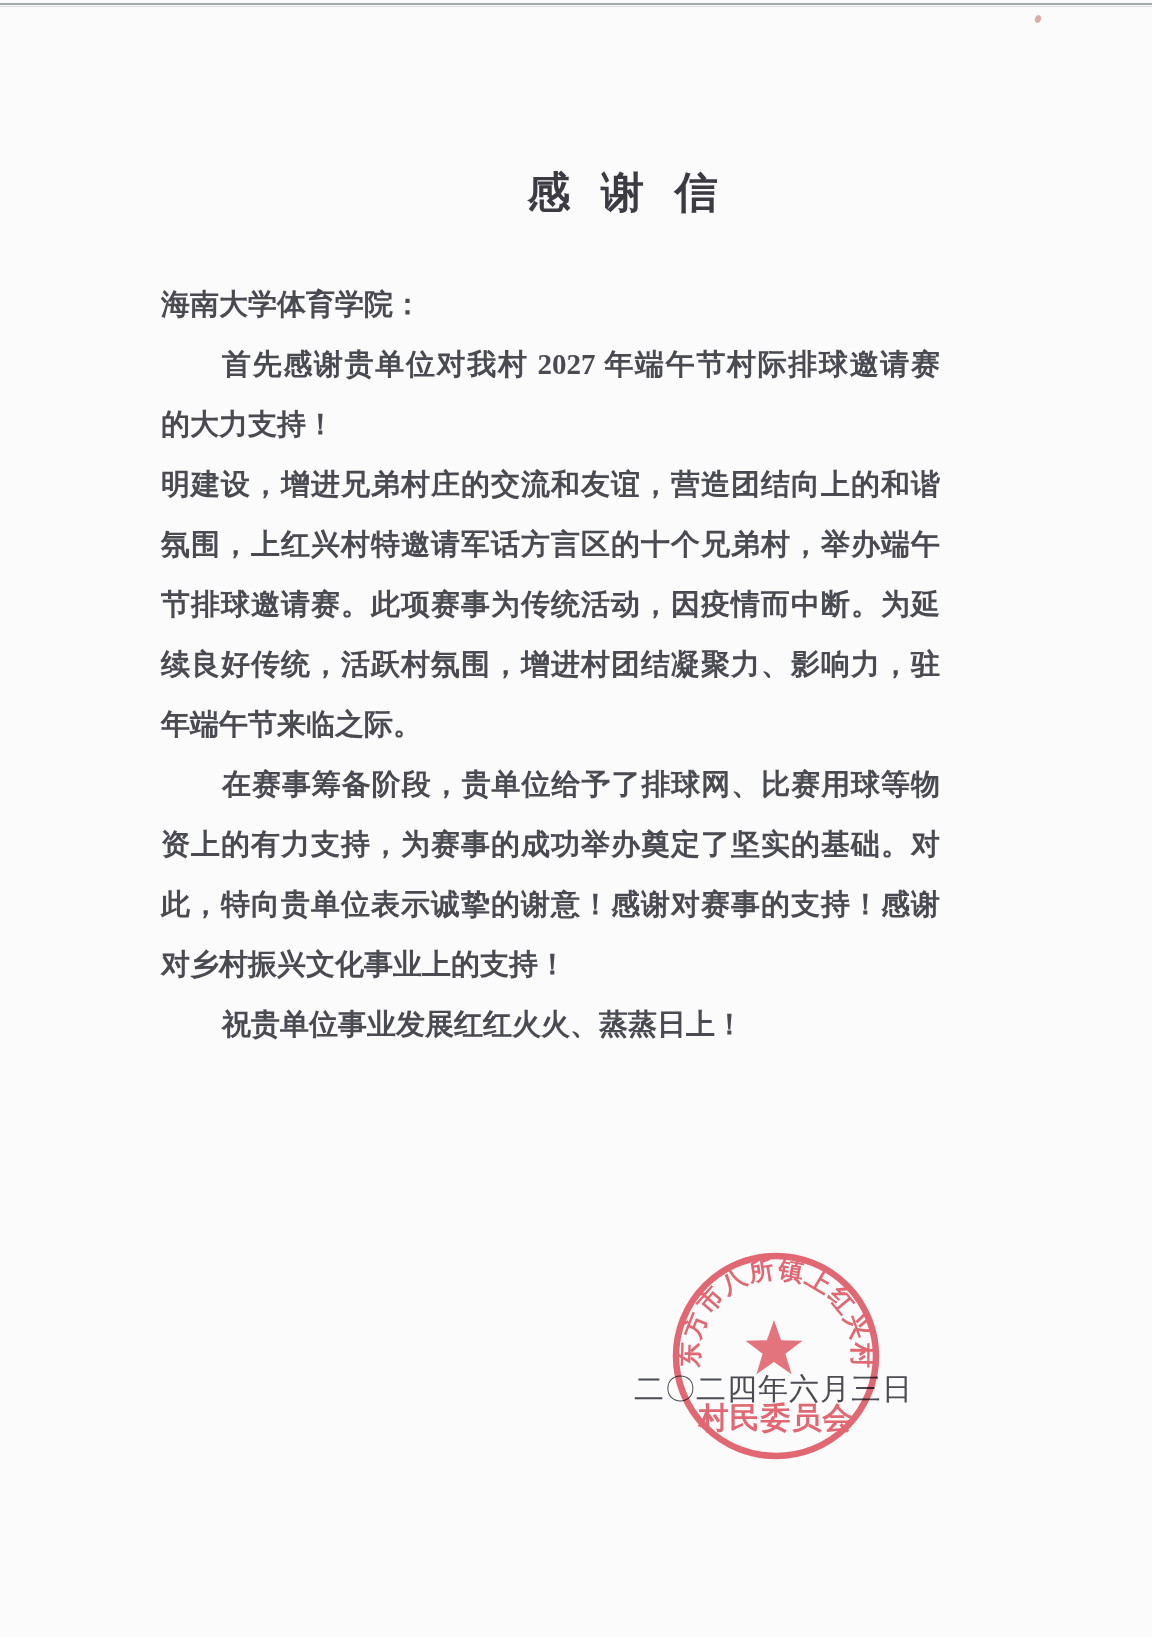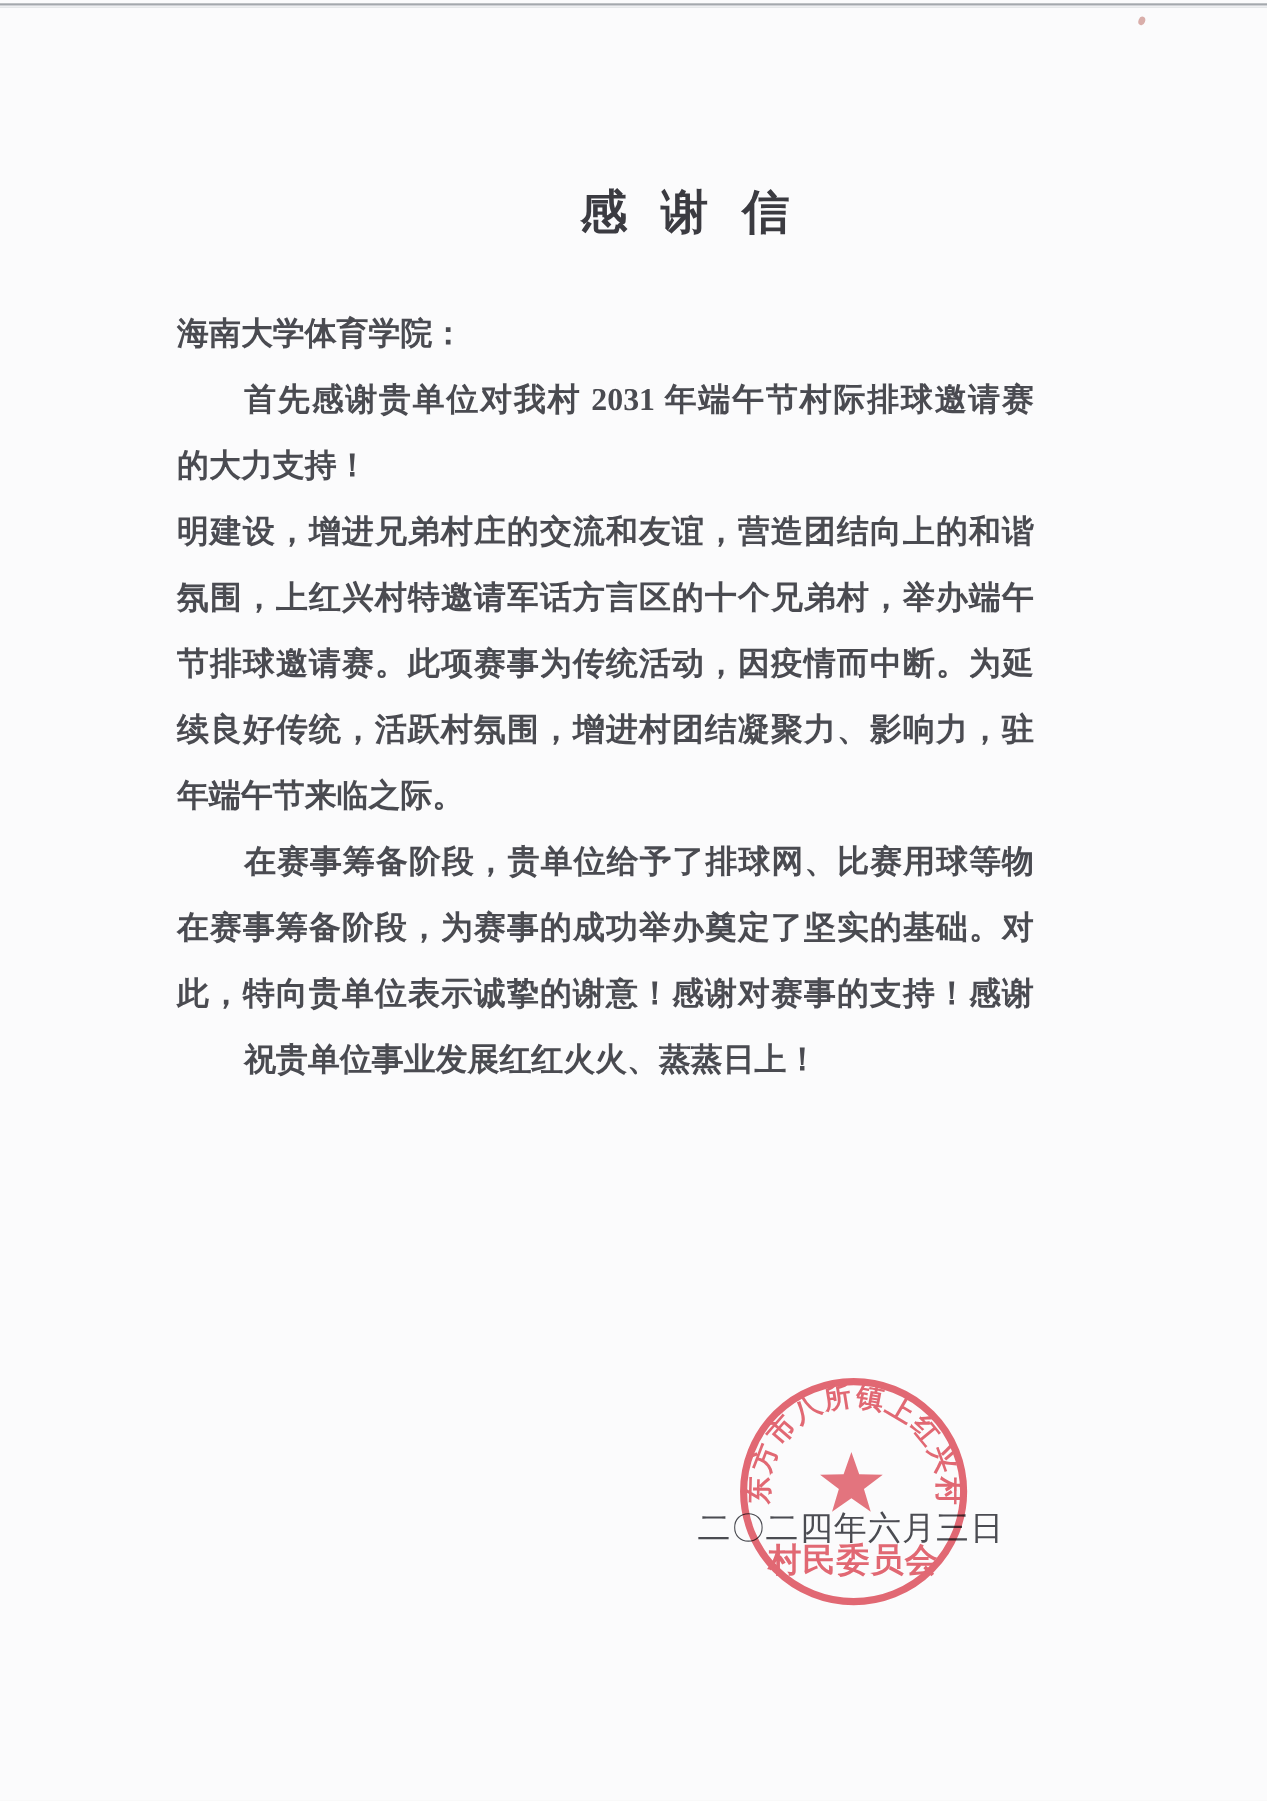--- a/index.html
+++ b/index.html
@@ -49,36 +49,37 @@
   <div class="edge-line-1"></div>
   <div class="edge-line-2"></div>
   <div class="speck"></div>
 
   <div class="title">感 谢 信</div>
 
   <div class="body-block">
     <div class="line end">海南大学体育学院：</div>
 
     <div>
-      <div class="line indent">首先感谢贵单位对我村 2031 年端午节村际排球邀请赛</div>
+      <div class="line indent">首先感谢贵单位对我村 2027 年端午节村际排球邀请赛</div>
       <div class="line end">的大力支持！</div>
     </div>
 
     <div>
       <div class="line">明建设，增进兄弟村庄的交流和友谊，营造团结向上的和谐</div>
       <div class="line">氛围，上红兴村特邀请军话方言区的十个兄弟村，举办端午</div>
       <div class="line">节排球邀请赛。此项赛事为传统活动，因疫情而中断。为延</div>
       <div class="line">续良好传统，活跃村氛围，增进村团结凝聚力、影响力，驻</div>
       <div class="line end">年端午节来临之际。</div>
     </div>
 
     <div>
       <div class="line indent">在赛事筹备阶段，贵单位给予了排球网、比赛用球等物</div>
-      <div class="line">在赛事筹备阶段，为赛事的成功举办奠定了坚实的基础。对</div>
+      <div class="line">资上的有力支持，为赛事的成功举办奠定了坚实的基础。对</div>
       <div class="line">此，特向贵单位表示诚挚的谢意！感谢对赛事的支持！感谢</div>
+      <div class="line end">对乡村振兴文化事业上的支持！</div>
     </div>
 
     <div>
       <div class="line indent end">祝贵单位事业发展红红火火、蒸蒸日上！</div>
     </div>
   </div>
 
   <div class="date">二〇二四年六月三日</div>
 
   <svg class="seal" viewBox="0 0 220 220" width="220" height="220">

